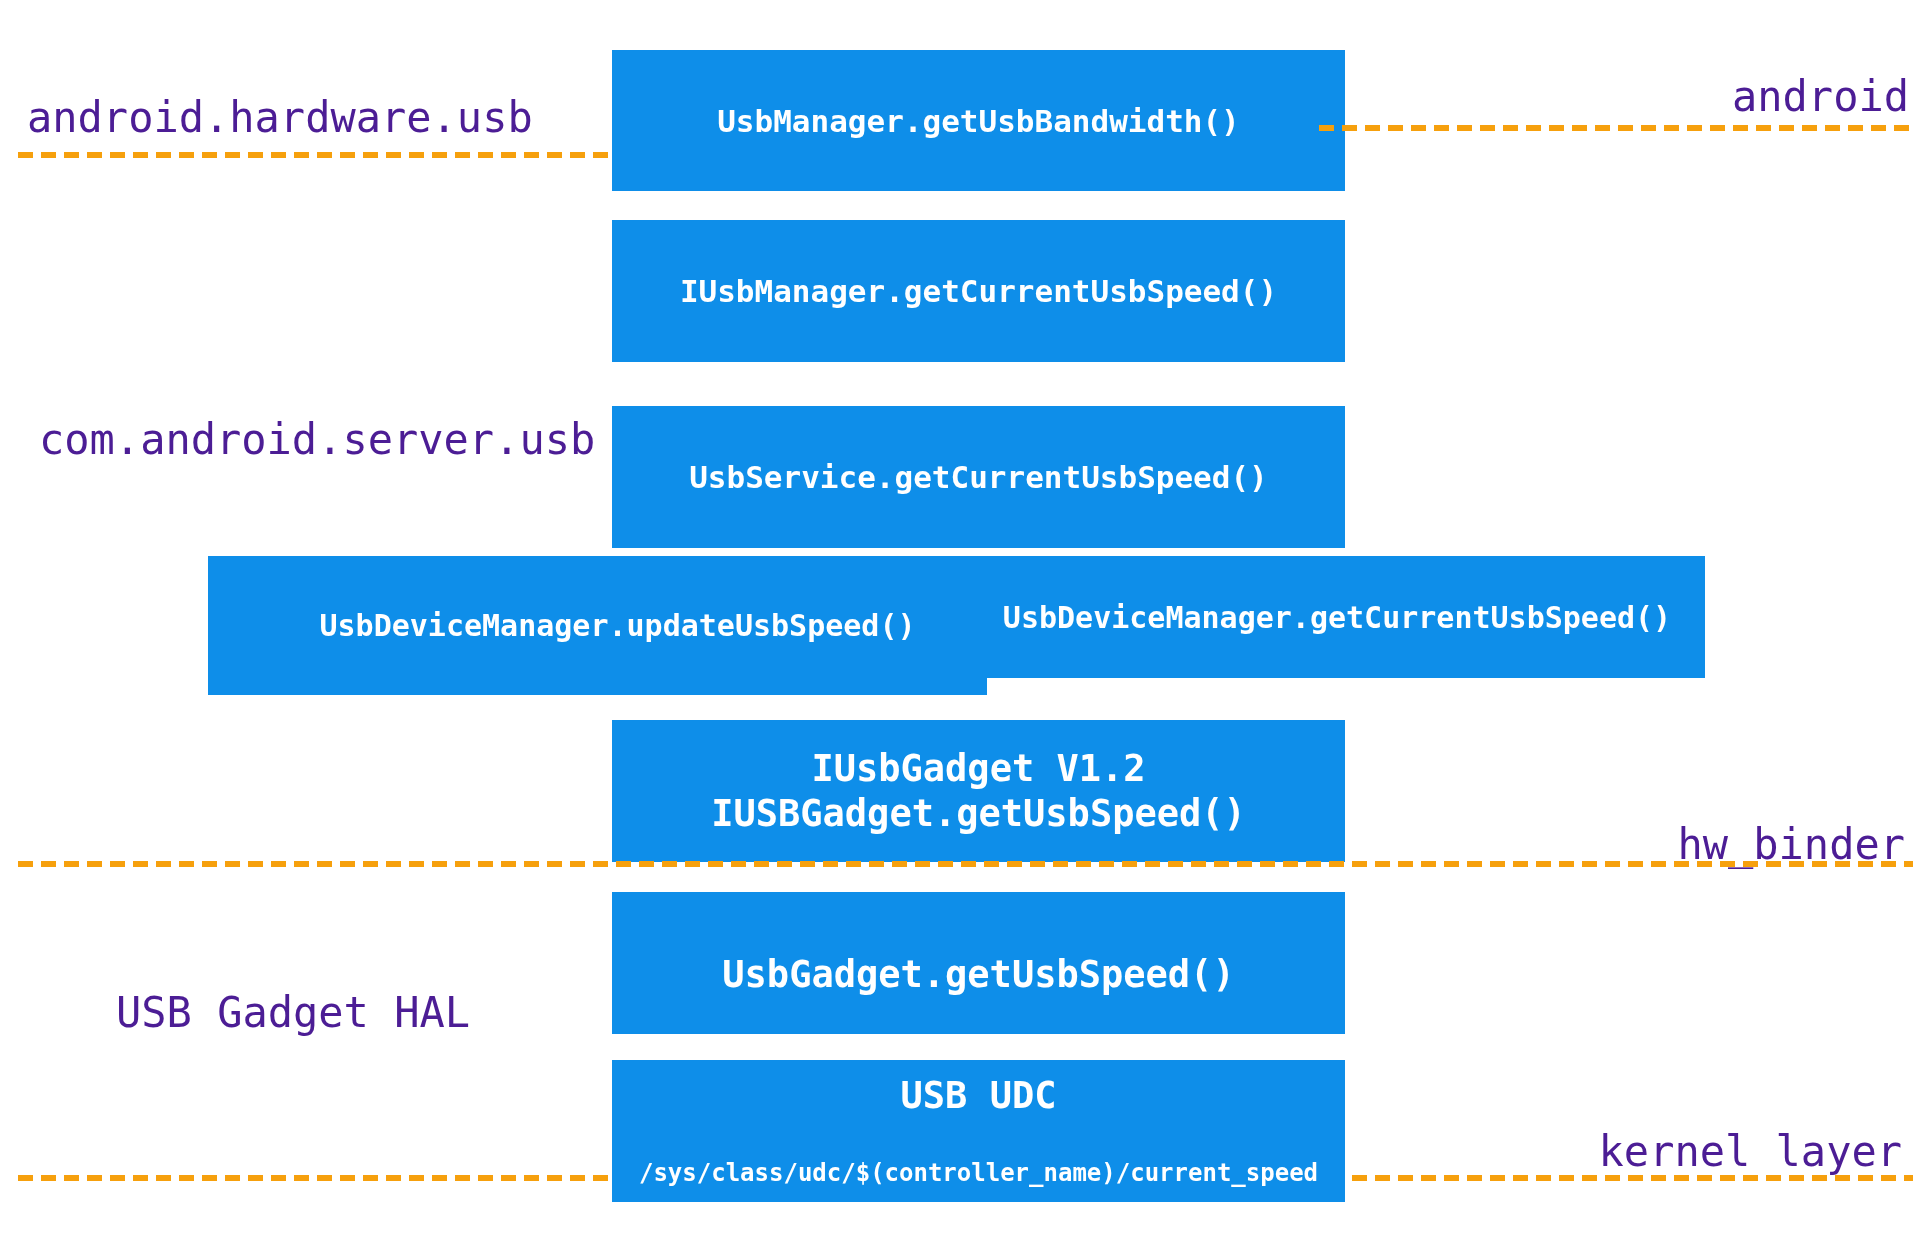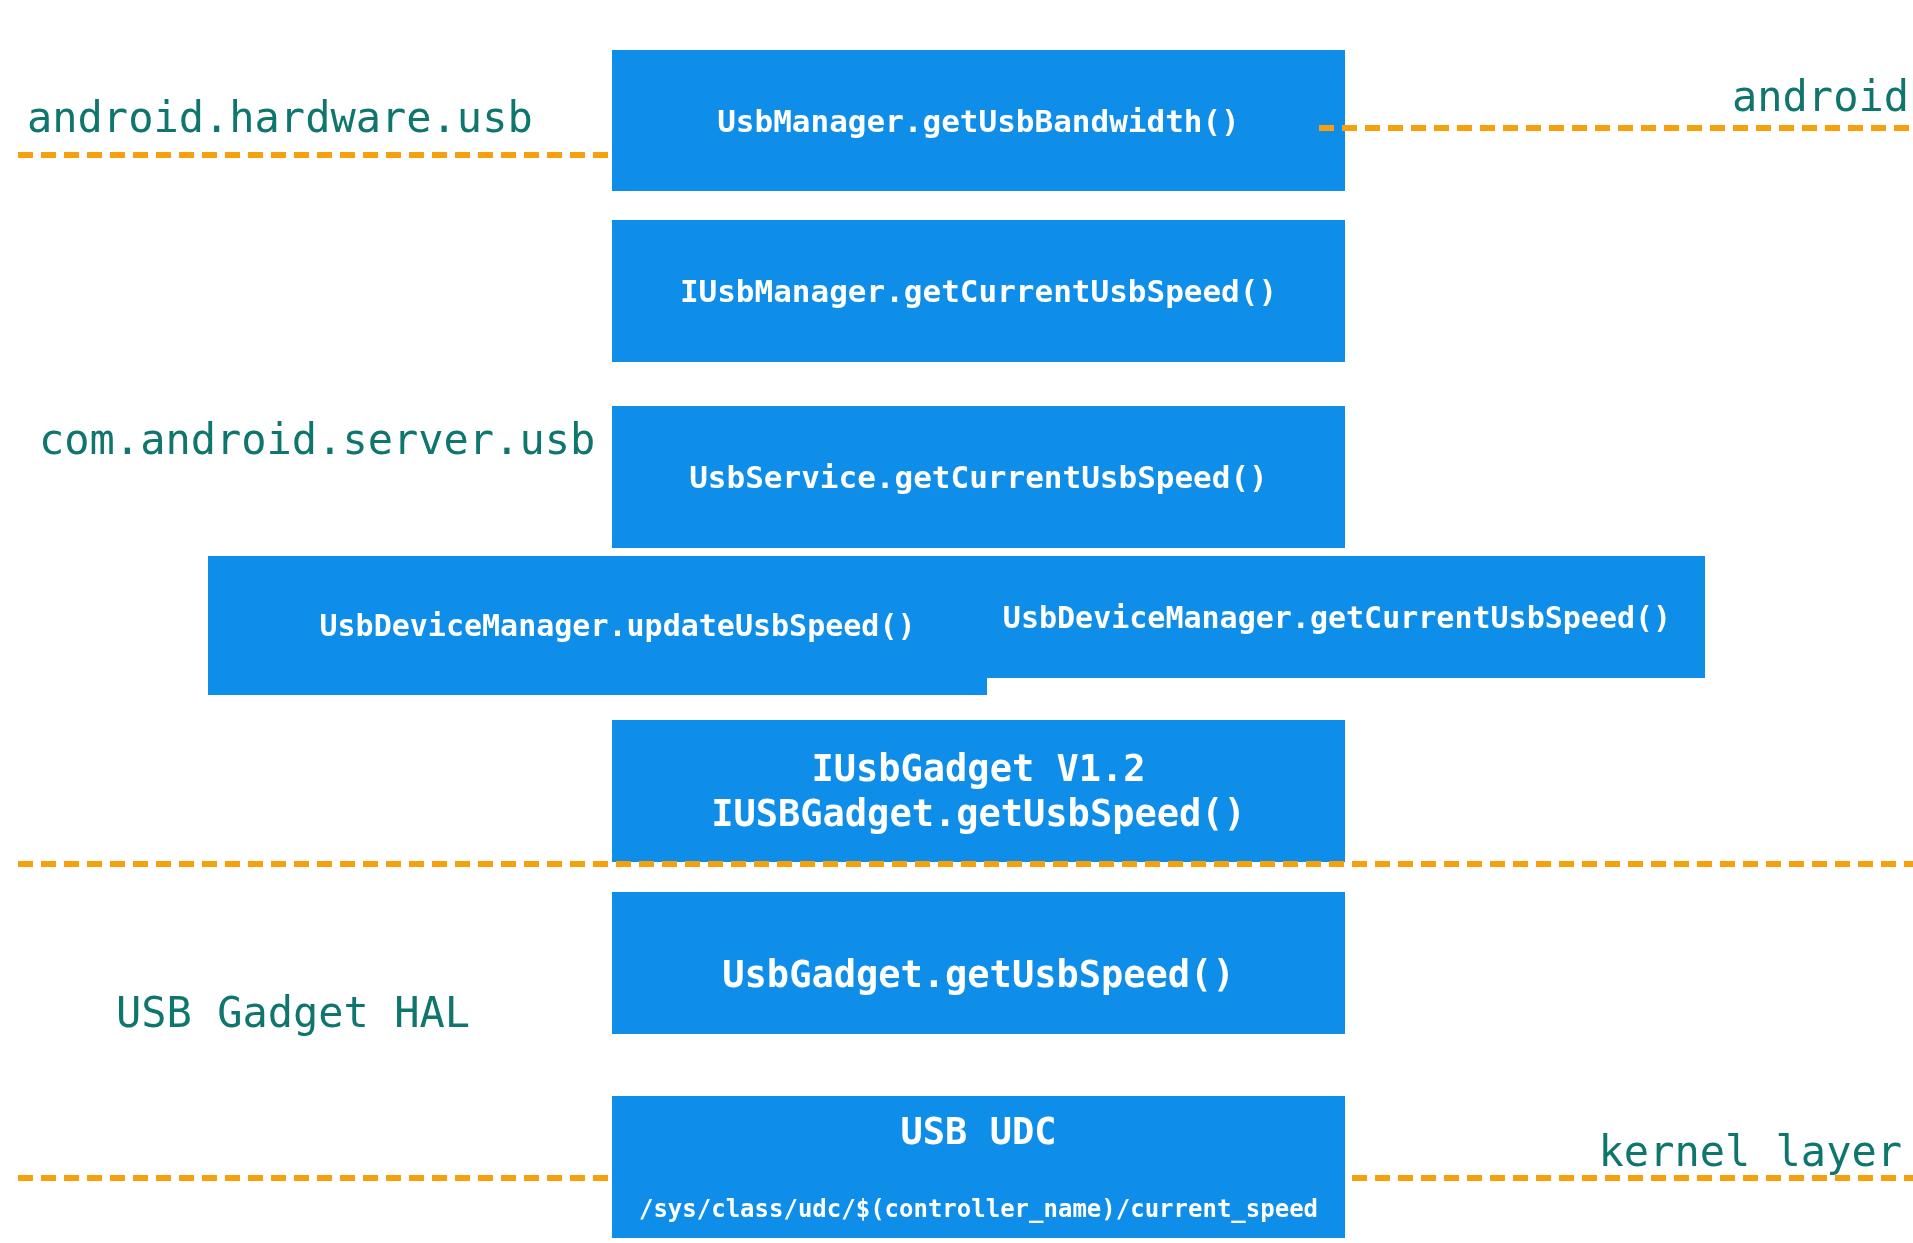--- a/index.html
+++ b/index.html
@@ -34,31 +34,31 @@
   #node-1, #node-2, #node-3, #node-5, #node-6, #node-7, #node-8 {
     left: 612px; width: 733px;
   }
   #node-1 { top: 50px;  height: 141px; }
   #node-2 { top: 220px; height: 142px; }
   #node-3 { top: 406px; height: 142px; }
   #node-4 { left: 208px; top: 556px; width: 739px; height: 139px; padding-left: 40px; }
   #node-5 { left: 969px; top: 556px; width: 736px; height: 122px; }
   #node-6 { top: 720px;  height: 142px; }
   #node-7 { top: 892px;  height: 142px; }
-  #node-8 { top: 1096px; height: 142px; }
+  #node-8 { top: 1060px; height: 142px; }
   #node-1 .t, #node-2 .t, #node-3 .t { font-size: 31px; line-height: 40px; }
   #node-4 .t, #node-5 .t { font-size: 30px; line-height: 39px; }
   #node-6 .t { font-size: 37px; line-height: 45px; }
   #node-7 .t { font-size: 37px; line-height: 45px; margin-top: 22px; }
   #node-8 .t1 { font-size: 37px; line-height: 44px; }
   #node-8 .t2 { font-size: 24px; line-height: 32px; margin-top: 39px; }
   
   .layer-label {
     position: absolute;
-    color: #0f766e;
+    color: #4c1d95;
     font-size: 42px;
     line-height: 50px;
     white-space: nowrap;
     z-index: 4;
   }
   #lbl-ahu    { left: 27px;  top: 93px; }
   #lbl-binder { right: 4px;  top: 72px; }
   #lbl-casu   { left: 39px;  top: 415px; }
   #lbl-hwb    { right: 8px;  top: 820px; }
   #lbl-hal    { left: 116px; top: 988px; }
@@ -82,20 +82,21 @@
 <div class="stage">
 
   <div class="dash-line" id="line-binder-left"></div>
   <div class="dash-line" id="line-binder-right"></div>
   <div class="dash-line" id="line-hw-binder"></div>
   <div class="dash-line" id="line-kernel"></div>
 
   <div class="layer-label" id="lbl-ahu">android.hardware.usb</div>
   <div class="layer-label" id="lbl-binder">android</div>
   <div class="layer-label" id="lbl-casu">com.android.server.usb</div>
+  <div class="layer-label" id="lbl-hwb">hw_binder</div>
   <div class="layer-label" id="lbl-hal">USB Gadget HAL</div>
   <div class="layer-label" id="lbl-kernel">kernel layer</div>
 
   <div class="node" id="node-1">
     <div class="t">UsbManager.getUsbBandwidth()</div>
   </div>
 
   <div class="node" id="node-2">
     <div class="t">IUsbManager.getCurrentUsbSpeed()</div>
   </div>

